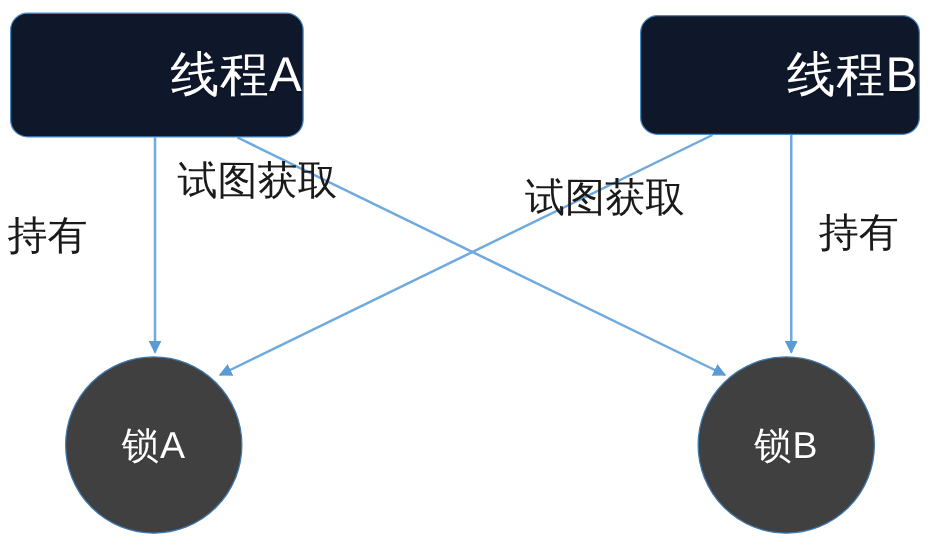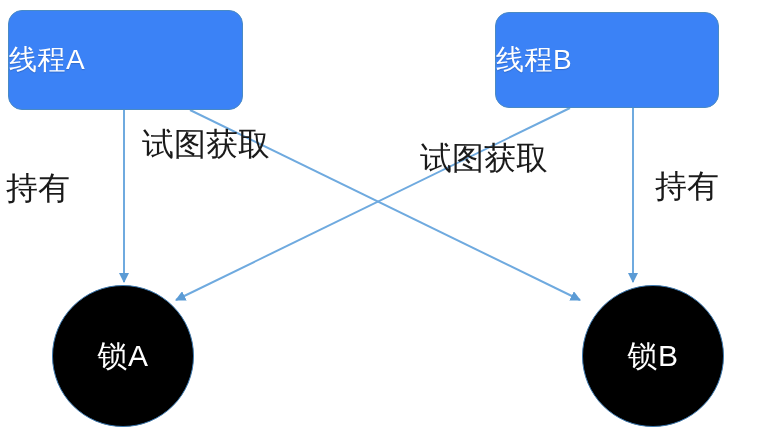--- a/index.html
+++ b/index.html
@@ -20,57 +20,57 @@
   #edges {
     position: absolute;
     left: 0;
     top: 0;
     width: 759px;
     height: 434px;
   }
   .node-box {
     position: absolute;
     box-sizing: border-box;
-    background: #3b82f6;
+    background: #0f172a;
     border: 1px solid #4A8AC4;
     border-radius: 14px;
     display: flex;
     align-items: center;
-    justify-content: flex-start;
+    justify-content: flex-end;
     color: #ffffff;
-    font-size: 28px;
+    font-size: 39px;
     letter-spacing: 0.5px;
     text-shadow: 0 1px 1px rgba(0,0,0,0.18);
   }
   .node-circle {
     position: absolute;
     box-sizing: border-box;
-    background: #000000;
+    background: #404040;
     border: 1px solid #3E7AB0;
     border-radius: 50%;
     display: flex;
     align-items: center;
     justify-content: center;
     color: #ffffff;
     font-size: 30px;
     letter-spacing: 0.5px;
     text-shadow: 0 1px 1px rgba(0,0,0,0.18);
   }
   .edge-label {
     position: absolute;
     color: #1a1a1a;
     font-size: 32px;
     white-space: nowrap;
     line-height: 1;
   }
   
   #thread-a { left: 8px;   top: 10px;  width: 235px; height: 100px; }
-  #thread-b { left: 495px; top: 12px;  width: 224px; height: 96px;  }
+  #thread-b { left: 512px; top: 12px;  width: 224px; height: 96px;  }
   #lock-a   { left: 52px;  top: 285px; width: 142px; height: 142px; }
-  #lock-b   { left: 582px; top: 285px; width: 142px; height: 142px; }
+  #lock-b   { left: 558px; top: 285px; width: 142px; height: 142px; }
   
   #label-hold-a    { left: 6px;   top: 172px; }
   #label-hold-b    { left: 655px; top: 170px; }
   #label-try-a     { left: 142px; top: 128px; }
   #label-try-b     { left: 420px; top: 142px; }
 </style>
 </head>
 <body>
 
 <div id="canvas">

